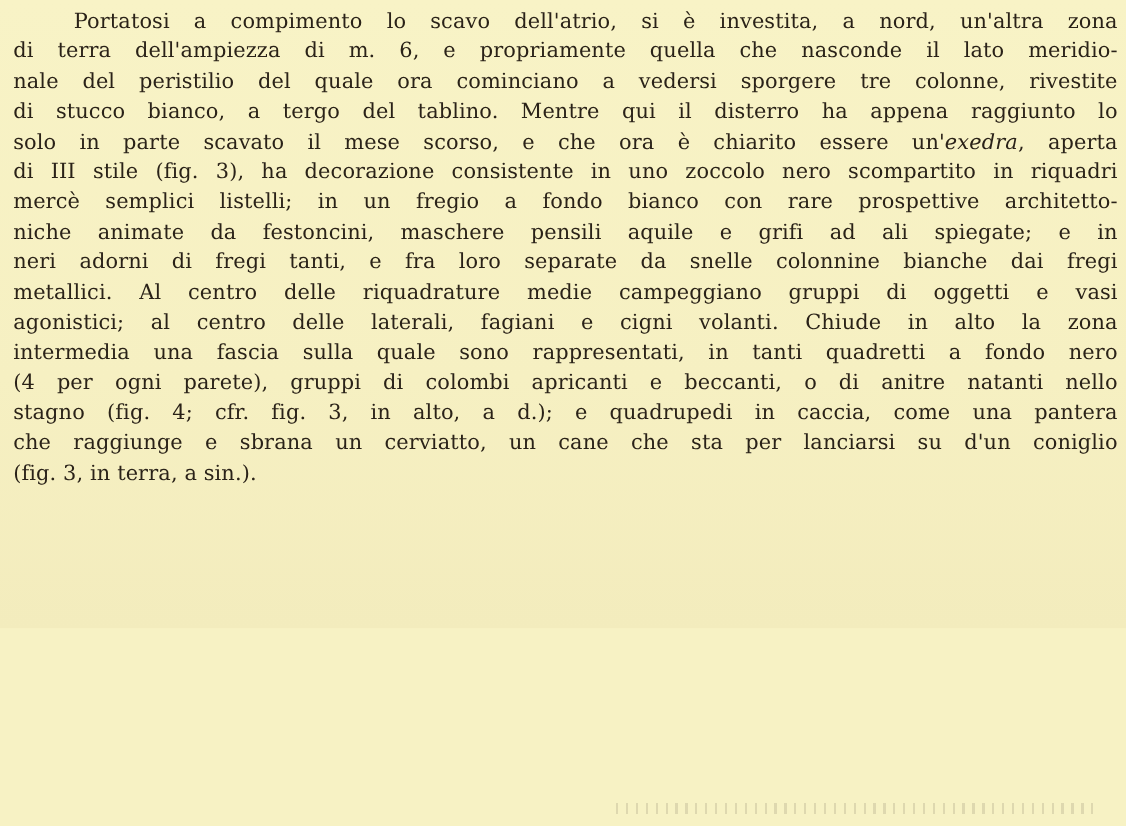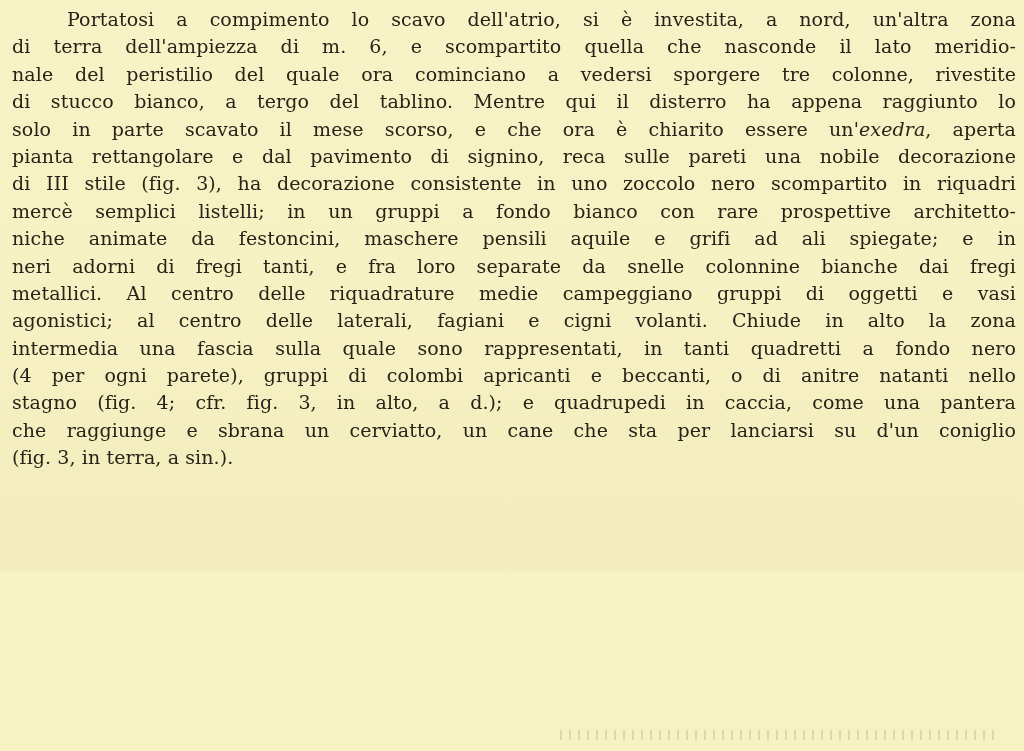--- a/index.html
+++ b/index.html
@@ -56,27 +56,26 @@
       opacity: 0.18;
       background: repeating-linear-gradient(90deg, #6d6250 0 2px, transparent 2px 9px);
     }
   </style>
 </head>
 <body>
 
 <div class="page">
   <div class="text-block">
     <span class="line first"><span class="seg">Portatosi a compimento lo scavo dell'atrio, si è investita, a nord, un'altra zona</span></span>
-    <span class="line"><span class="seg">di terra dell'ampiezza di m. 6, e scompartito quella che nasconde il lato meridio-</span></span>
+    <span class="line"><span class="seg">di terra dell'ampiezza di m. 6, e propriamente quella che nasconde il lato meridio-</span></span>
     <span class="line"><span class="seg">nale del peristilio del quale ora cominciano a vedersi sporgere tre colonne, rivestite</span></span>
     <span class="line"><span class="seg">di stucco bianco, a tergo del tablino. Mentre qui il disterro ha appena raggiunto lo</span></span>
     <span class="line"><span class="seg">solo in parte scavato il mese scorso, e che ora è chiarito essere un'</span><span class="seg italic">exedra</span><span class="seg">, aperta</span></span>
-    <span class="line"><span class="seg">pianta rettangolare e dal pavimento di signino, reca sulle pareti una nobile decorazione</span></span>
     <span class="line"><span class="seg">di III stile (fig. 3), ha decorazione consistente in uno zoccolo nero scompartito in riquadri</span></span>
-    <span class="line"><span class="seg">mercè semplici listelli; in un gruppi a fondo bianco con rare prospettive architetto-</span></span>
+    <span class="line"><span class="seg">mercè semplici listelli; in un fregio a fondo bianco con rare prospettive architetto-</span></span>
     <span class="line"><span class="seg">niche animate da festoncini, maschere pensili aquile e grifi ad ali spiegate; e in</span></span>
     <span class="line"><span class="seg">neri adorni di fregi tanti, e fra loro separate da snelle colonnine bianche dai fregi</span></span>
     <span class="line"><span class="seg">metallici. Al centro delle riquadrature medie campeggiano gruppi di oggetti e vasi</span></span>
     <span class="line"><span class="seg">agonistici; al centro delle laterali, fagiani e cigni volanti. Chiude in alto la zona</span></span>
     <span class="line"><span class="seg">intermedia una fascia sulla quale sono rappresentati, in tanti quadretti a fondo nero</span></span>
     <span class="line"><span class="seg">(4 per ogni parete), gruppi di colombi apricanti e beccanti, o di anitre natanti nello</span></span>
     <span class="line"><span class="seg">stagno (fig. 4; cfr. fig. 3, in alto, a d.); e quadrupedi in caccia, come una pantera</span></span>
     <span class="line"><span class="seg">che raggiunge e sbrana un cerviatto, un cane che sta per lanciarsi su d'un coniglio</span></span>
     <span class="line last"><span class="seg">(fig. 3, in terra, a sin.).</span></span>
   </div>

